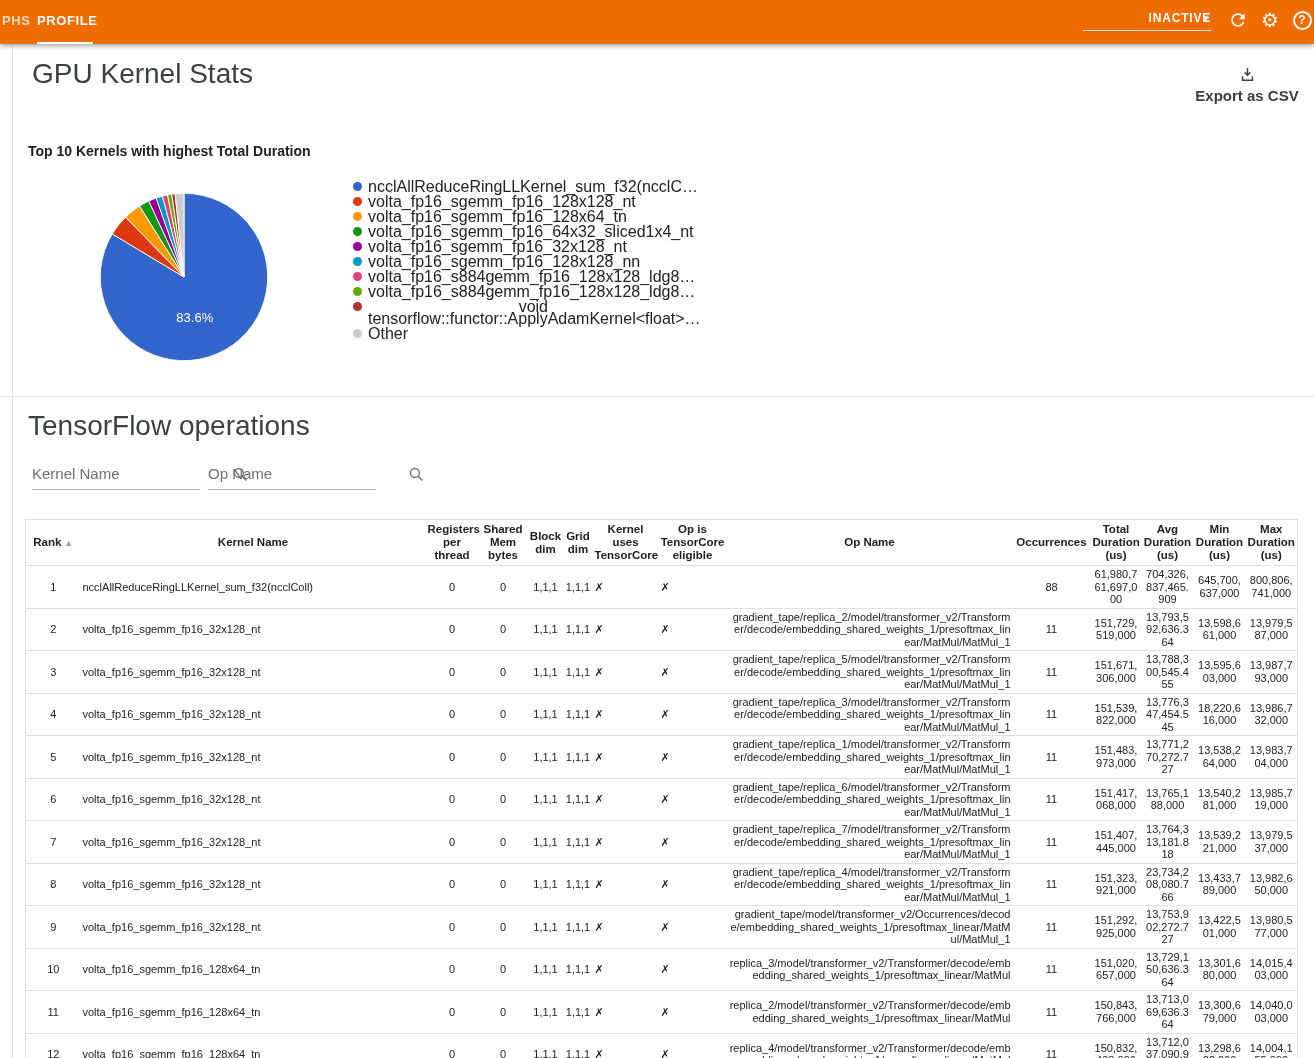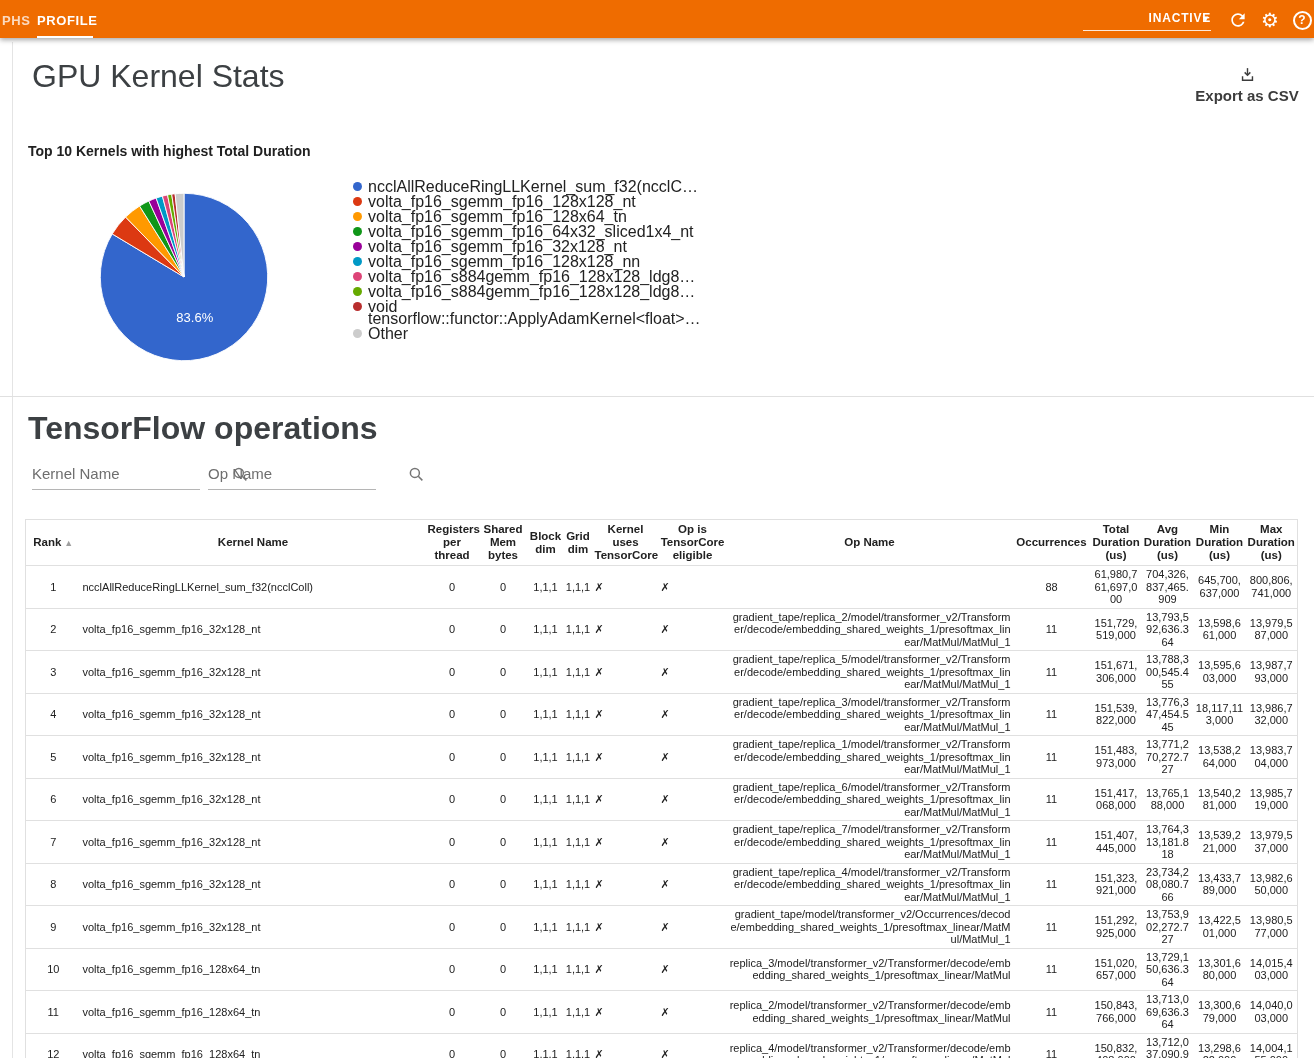--- a/index.html
+++ b/index.html
@@ -1,20 +1,20 @@
 <!DOCTYPE html>
 <html><head>
 <meta charset="utf-8">
 <style>
   * { box-sizing: border-box; margin: 0; padding: 0; }
   html,body { width:1314px; height:1058px; overflow:hidden; background:#fff;
     font-family:"Liberation Sans","DejaVu Sans",sans-serif; position:relative; }
 
   
-  .appbar { position:absolute; left:0; top:0; width:1314px; height:38px;
+  .appbar { position:absolute; left:0; top:0; width:1314px; height:44px;
     background:#ef6c00; box-shadow:0 2px 5px rgba(0,0,0,.35); z-index:20; }
   .tab { position:absolute; top:0; height:42px; line-height:42px; font-size:13px;
     font-weight:700; letter-spacing:.6px; color:rgba(255,255,255,.75); cursor:pointer; }
   .tab.partial { left:2px; }
   .tab.active { left:37px; color:#fff; }
   .tab-underline { position:absolute; left:37px; bottom:0; width:56px; height:2px; background:#fff; }
   .run-select { position:absolute; left:1083px; top:7px; width:128px; height:24px;
     border-bottom:1px solid rgba(255,255,255,.85); color:#fff; font-size:12px; font-weight:700;
     letter-spacing:.8px; line-height:22px; cursor:pointer;text-align:right; }
   .run-select .caret { position:absolute; right:2px; top:0; font-size:11px; }
@@ -22,39 +22,39 @@
     display:flex; align-items:center; justify-content:center; }
   .abtn svg { display:block; }
   .gear-glyph { font-size:20px; line-height:20px; font-family:"DejaVu Sans",sans-serif; }
   .help-circle { width:19px; height:19px; border:2px solid #fff; border-radius:50%;
     display:flex; align-items:center; justify-content:center; font-size:12px; font-weight:700; }
 
   
   .vline { position:absolute; left:12px; top:42px; bottom:0; width:1px; background:#e4e4e4; }
   .hsep  { position:absolute; left:0; top:396px; width:1314px; height:1px; background:#e0e0e0; }
 
-  h1.section-title { position:absolute; font-size:32px; font-weight:400; color:#3c4043; }
+  h1.section-title { position:absolute; font-size:28px; font-weight:400; color:#3c4043; }
 
   
   .export-box { position:absolute; left:1188px; top:66px; width:118px; text-align:center;
     color:#3c3c3c; cursor:pointer; }
   .export-box svg { display:block; margin:0 auto 4px auto; }
   .export-label { font-size:15px; font-weight:700; }
   .chart-heading { position:absolute; left:28px; top:143px; font-size:14px; font-weight:700; color:#212121; }
 
   .pie-box { position:absolute; left:94px; top:187px; width:180px; height:180px; }
   .pie-box svg { width:180px; height:180px; }
   .pie-label { position:absolute; left:56%; top:72%; transform:translate(-50%,-50%);
     color:#fff; font-size:13px; }
 
   .legend { position:absolute; left:353px; top:181px; width:215px; }
   .legend-item { display:flex; align-items:flex-start; margin-bottom:3px; }
   .legend-dot { width:9px; height:9px; border-radius:50%; flex:0 0 9px; margin:1px 6px 0 0; }
   .legend-label { font-size:16px; line-height:12px; color:#222; white-space:nowrap; }
-  .legend-item.wrap .legend-label { white-space:normal; max-width:180px; }
+  .legend-item.wrap .legend-label { white-space:normal; max-width:180px;text-align:right; }
 
   
   .search-field { position:absolute; top:458px; width:168px; height:32px;
     border-bottom:1px solid #b5b5b5; display:flex; align-items:center; }
   .search-field input { flex:1; border:none; outline:none; font-size:15px; color:#212121;
     font-family:inherit; background:transparent; }
   .search-field input::placeholder { color:#6e6e6e; }
   .search-field svg { flex:0 0 18px; }
   #kernel-search { left:32px; }
   #op-search { left:208px; }
@@ -175,21 +175,21 @@
       <div class="legend-item">
         <span class="legend-dot" style="background: rgb(204, 204, 204);"></span>
         <span class="legend-label">Other</span>
       </div>
     </div>
 </div>
 
 <div class="hsep"></div>
 
 <div>
-  <h1 class="section-title" style="left:28px; top:410px;font-weight:bold;">TensorFlow operations</h1>
+  <h1 class="section-title" style="left:28px; top:410px;">TensorFlow operations</h1>
 
   <div class="search-field" id="kernel-search">
     <input type="text" placeholder="Kernel Name" style="">
     <svg width="18" height="18" viewBox="0 0 24 24">
       <g fill="none" stroke="#757575" stroke-width="2">
           <circle cx="10.5" cy="10.5" r="6"></circle>
           <path d="M15 15l5.5 5.5"></path>
         </g>
     </svg>
   </div>
@@ -293,21 +293,21 @@
           <td class="c-num">0</td>
           <td class="c-num">0</td>
           <td class="c-num">1,1,1</td>
           <td class="c-num">1,1,1</td>
           <td class="c-x">✗</td>
           <td class="c-x">✗</td>
           <td class="c-op">gradient_tape/replica_3/model/transformer_v2/Transformer/decode/embedding_shared_weights_1/presoftmax_linear/MatMul/MatMul_1</td>
           <td class="c-num">11</td>
           <td class="c-dur">151,539,822,000</td>
           <td class="c-dur">13,776,347,454.545</td>
-          <td class="c-dur">18,117,113,000</td>
+          <td class="c-dur">18,220,616,000</td>
           <td class="c-dur">13,986,732,000</td>
         </tr>
         <tr>
           <td class="c-rank">5</td>
           <td class="c-kernel">volta_fp16_sgemm_fp16_32x128_nt</td>
           <td class="c-num">0</td>
           <td class="c-num">0</td>
           <td class="c-num">1,1,1</td>
           <td class="c-num">1,1,1</td>
           <td class="c-x">✗</td>

